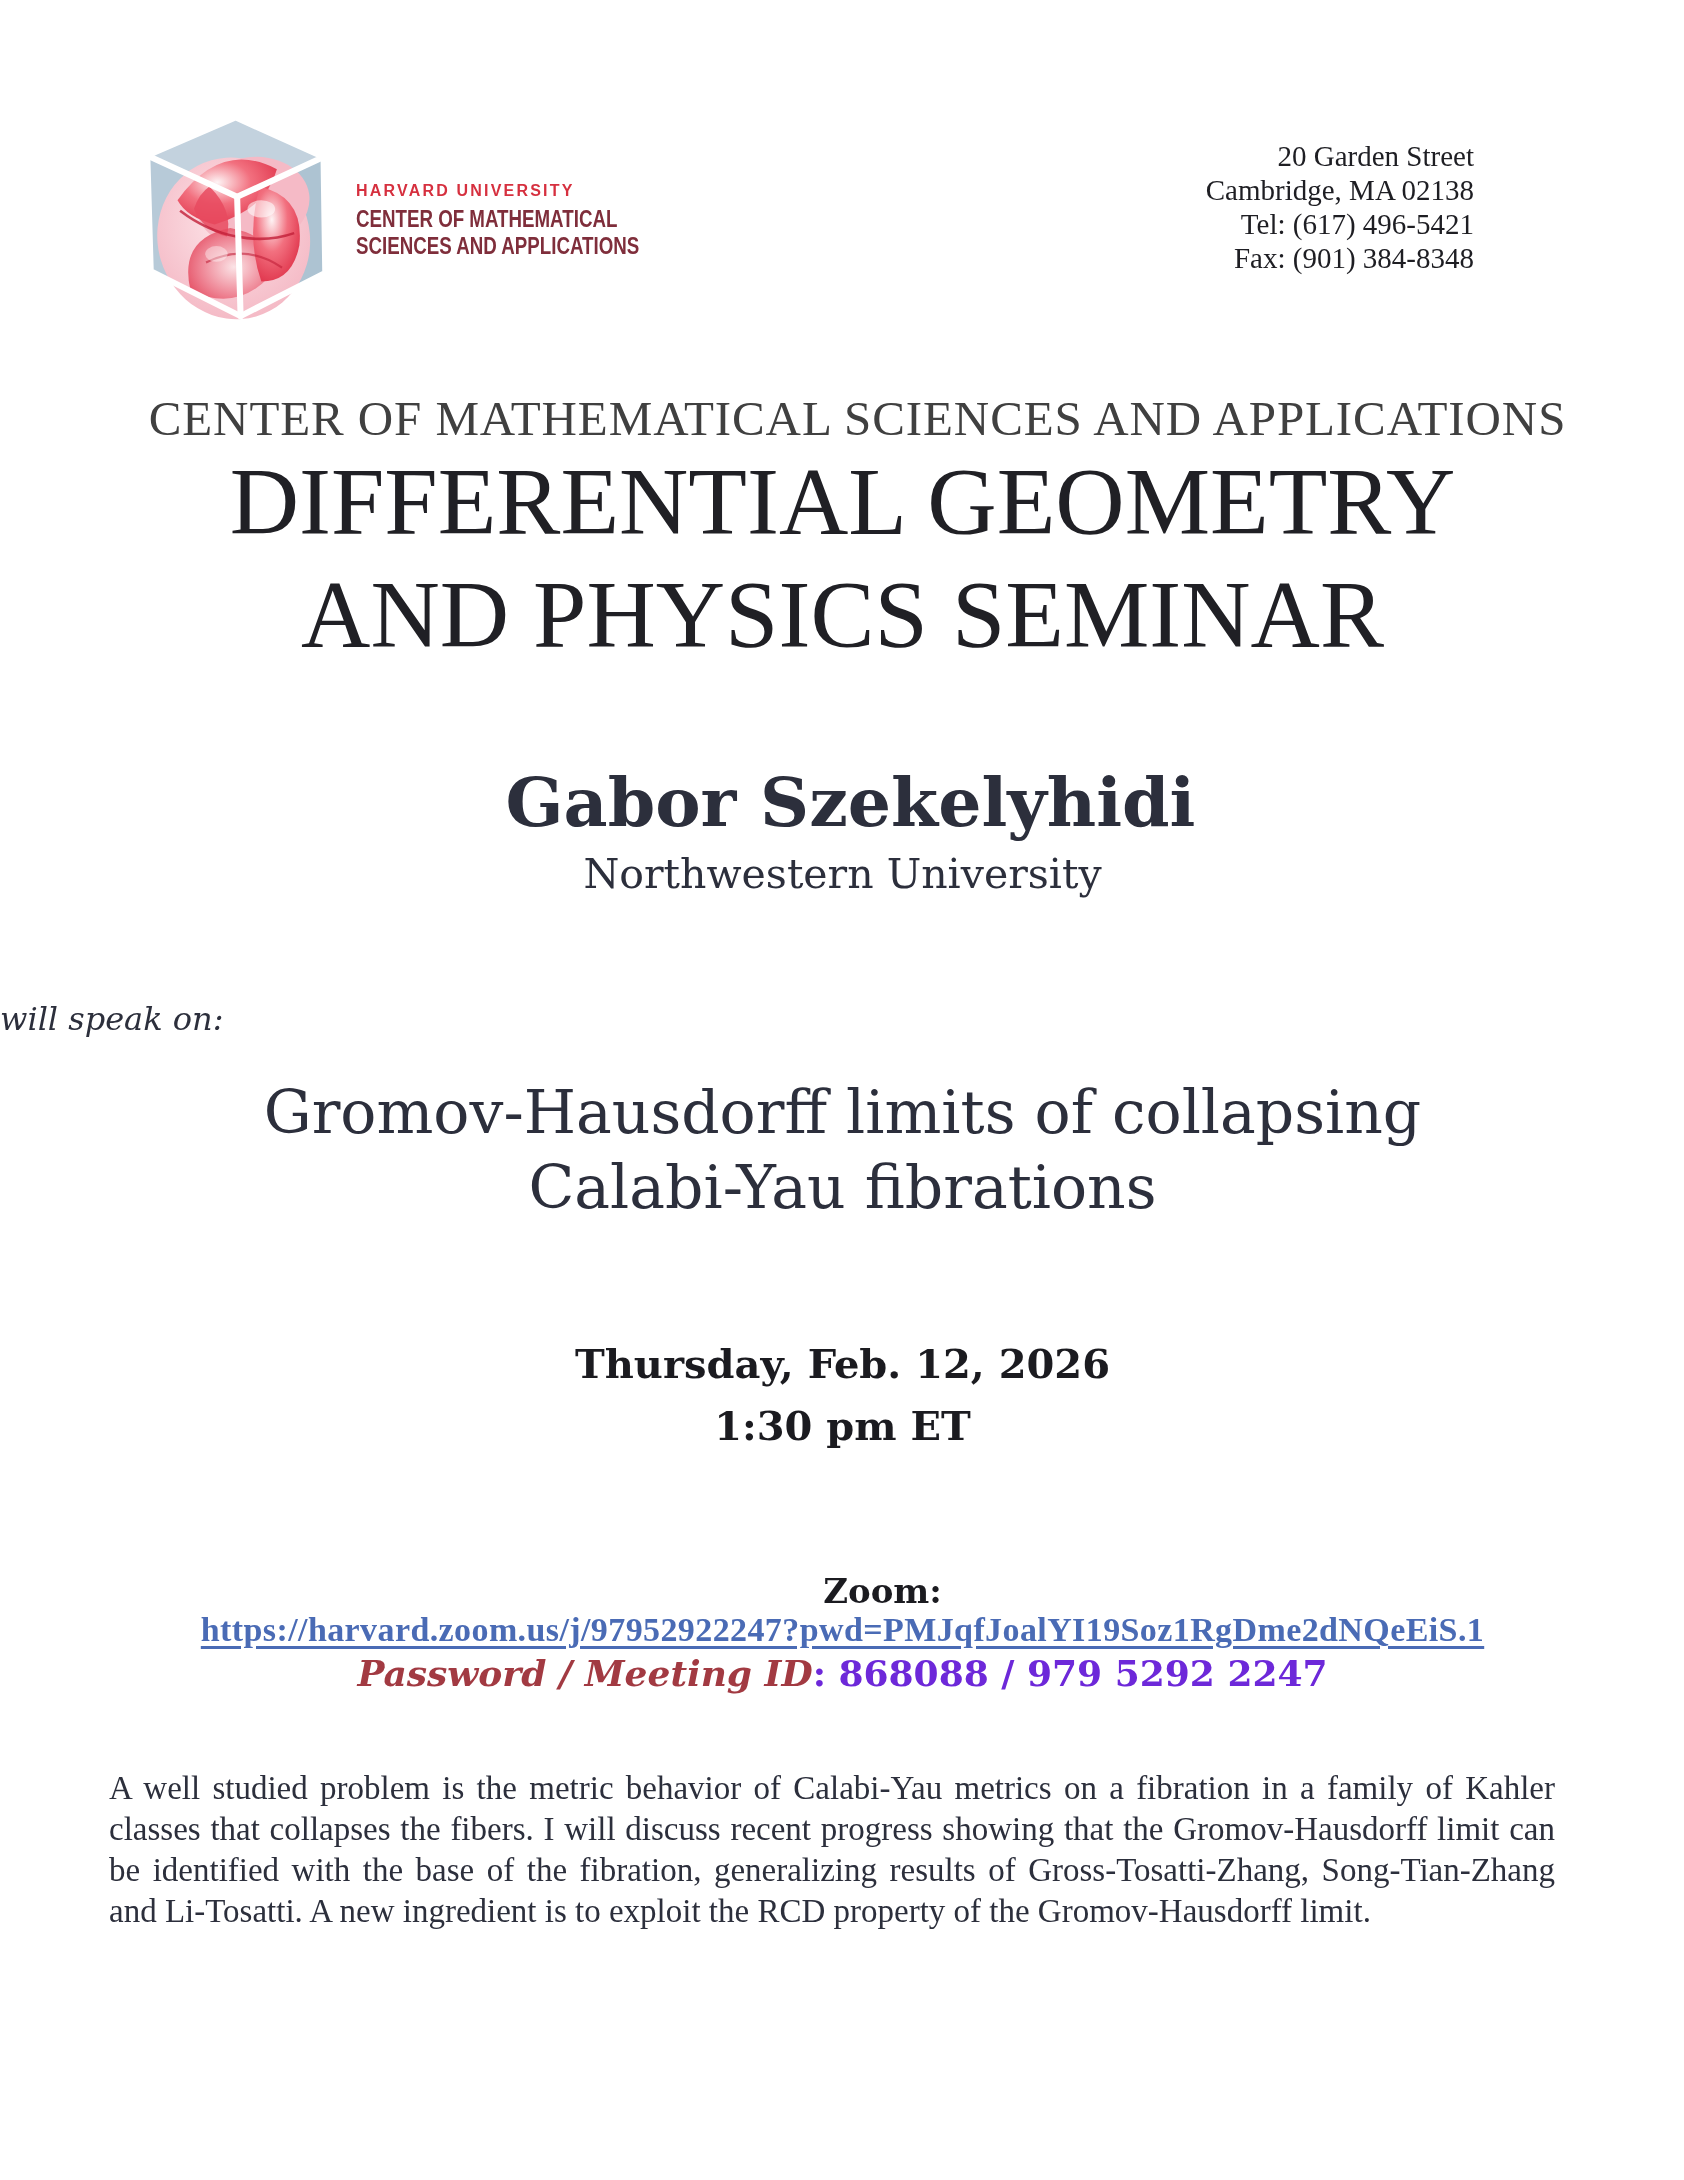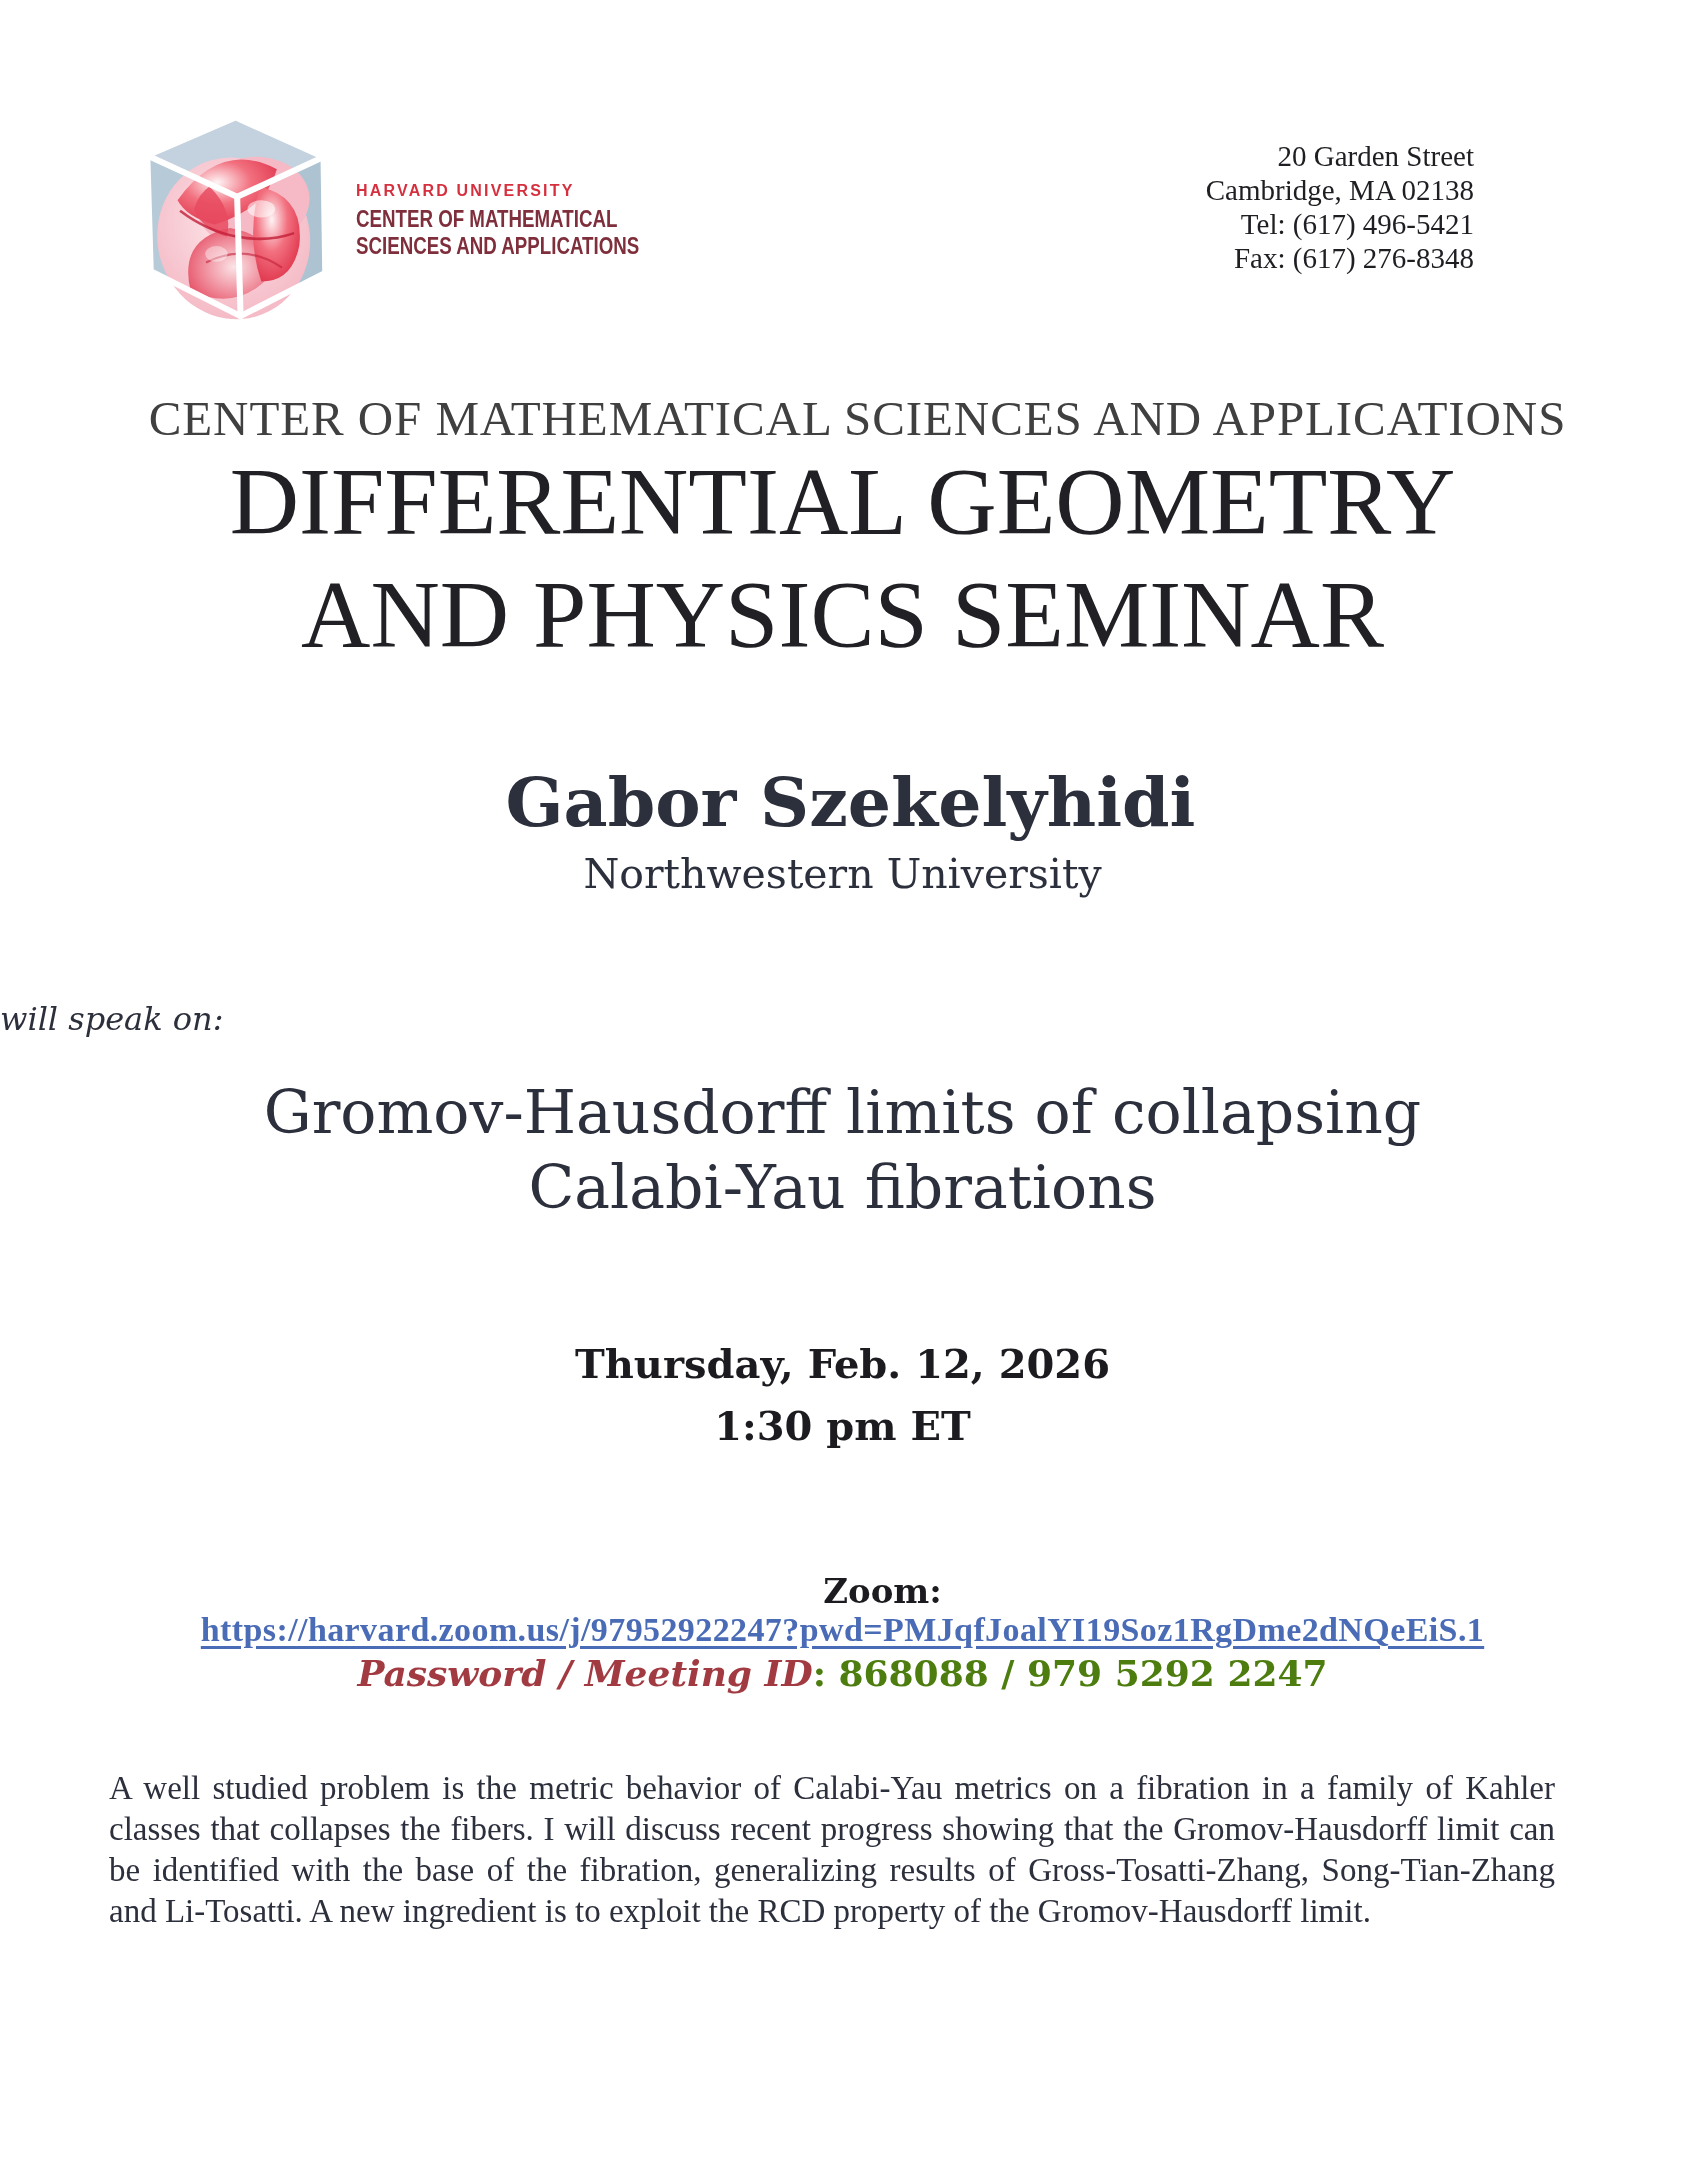--- a/index.html
+++ b/index.html
@@ -149,21 +149,21 @@
   .password-row {
     position: absolute;
     top: 1652px; left: 0; width: 100%;
     text-align: center;
     font-family: "DejaVu Serif", serif;
     font-weight: 700;
     font-size: 36px;
     white-space: nowrap;
   }
   .password-label { font-style: italic; color: #a23a42; }
-  .password-value { color: #4d7c0f; }
+  .password-value { color: #6d28d9; }
 
   
   .abstract {
     position: absolute;
     top: 1768px; left: 109px;
     width: 1446px;
     font-size: 33px;
     line-height: 41px;
     text-align: justify;
     color: #2c2f3c;
@@ -221,21 +221,21 @@
     <div class="brand-sub">
       <div>CENTER OF MATHEMATICAL</div>
       <div>SCIENCES AND APPLICATIONS</div>
     </div>
   </div>
 
   <div class="address">
     <div>20 Garden Street</div>
     <div>Cambridge, MA 02138</div>
     <div>Tel: (617) 496-5421</div>
-    <div>Fax: (617) 276-8348</div>
+    <div>Fax: (901) 384-8348</div>
   </div>
 
   <div class="org-title">CENTER OF MATHEMATICAL SCIENCES AND APPLICATIONS</div>
   <div class="seminar-title">
     <div>DIFFERENTIAL GEOMETRY</div>
     <div>AND PHYSICS SEMINAR</div>
   </div>
 
   <div class="speaker-name">Gabor Szekelyhidi</div>
   <div class="speaker-affiliation">Northwestern University</div>

